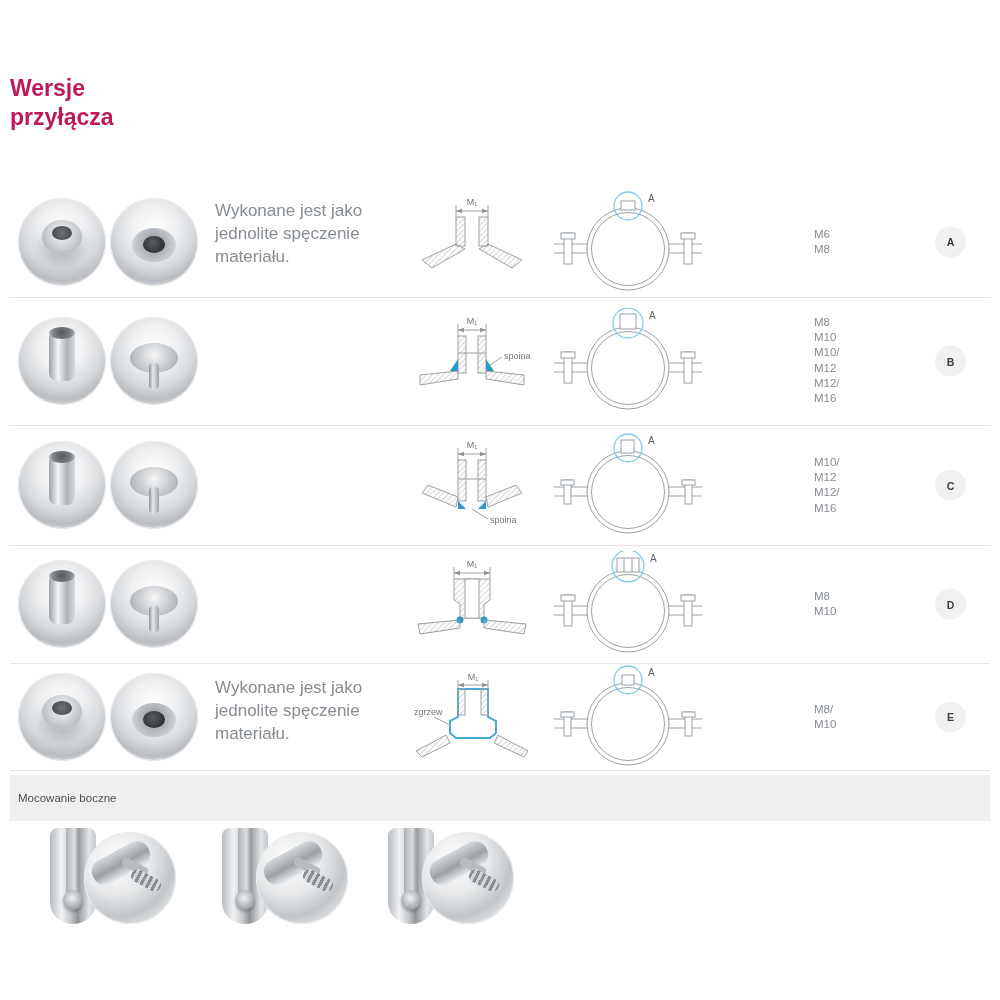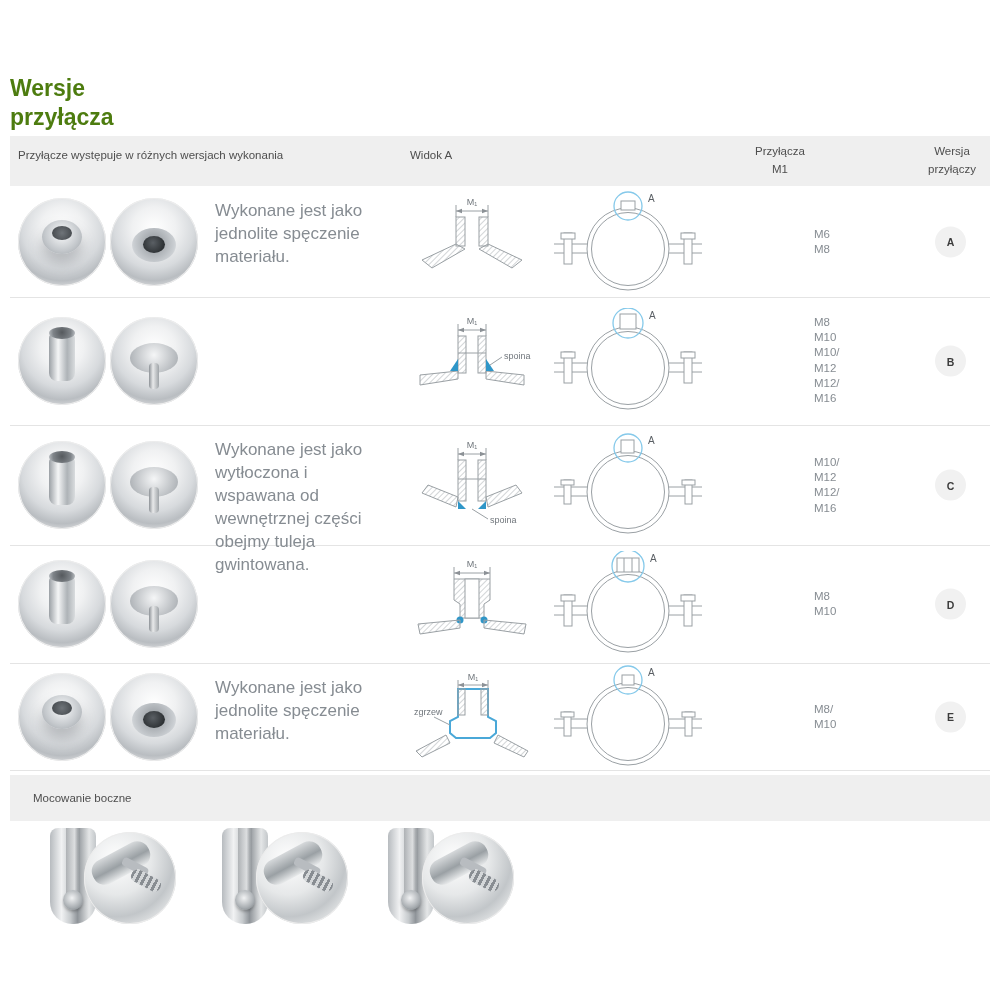--- a/index.html
+++ b/index.html
@@ -1,20 +1,20 @@
 <!DOCTYPE html>
 <html><head>
 <meta charset="utf-8">
 <style>
   html,body{margin:0;padding:0;background:#fff;}
   .page{position:relative;width:1000px;height:1000px;background:#fff;
         font-family:"Liberation Sans",sans-serif;overflow:hidden;}
   
   .page-title{position:absolute;left:10px;top:74px;font-size:23px;line-height:1.28;
-              font-weight:bold;color:#4d7c0f;}
+              font-weight:bold;color:#be185d;}
   
   .thead{position:absolute;left:10px;top:136px;width:980px;height:50px;background:#efefef;
          color:#4e4e4e;font-size:11.5px;}
   .thead .h-desc{position:absolute;left:8px;top:13px;}
   .thead .h-view{position:absolute;left:400px;top:13px;}
   .thead .h-conn{position:absolute;left:728px;top:7px;width:84px;text-align:center;line-height:1.55;}
   .thead .h-vers{position:absolute;left:898px;top:7px;width:88px;text-align:center;line-height:1.55;}
   
   .row{position:absolute;left:10px;width:980px;border-bottom:1px solid #e4e4e4;}
   .photo{position:absolute;top:50%;transform:translateY(-50%);width:88px;height:88px;border-radius:50%;
@@ -51,21 +51,21 @@
   svg .ln{stroke:#9aa0a4;stroke-width:1;fill:none;}
   svg .hs{fill:url(#hatch);stroke:#9aa0a4;stroke-width:1;}
   svg .wd{fill:#2f96c8;stroke:none;}
   svg .ar{fill:#8c9196;stroke:none;}
   svg text{font-family:"Liberation Sans",sans-serif;font-size:9px;fill:#70767c;}
   svg text.cap{font-size:10px;fill:#5a5f64;}
   svg .blue{stroke:#4aa8d8;stroke-width:2;fill:#fff;}
   svg .co{stroke:#85c9ea;stroke-width:1.3;fill:none;}
   
   .sidebar-title{position:absolute;left:10px;top:775px;width:980px;height:46px;background:#efefef;
-         color:#4e4e4e;font-size:11.5px;display:flex;align-items:center;padding-left:23px;box-sizing:border-box;}
+         color:#4e4e4e;font-size:11.5px;display:flex;align-items:center;padding-left:8px;box-sizing:border-box;}
   .side-group{position:absolute;top:828px;display:flex;align-items:flex-start;}
   .strap{width:46px;height:96px;border-radius:8px 8px 22px 22px;position:relative;
          background:linear-gradient(90deg,#b7bbbf 0%,#f1f2f3 25%,#c6cacd 45%,#8f9499 60%,#e4e6e7 85%,#c3c7ca 100%);}
   .strap::before{content:"";position:absolute;left:16px;top:0;width:14px;height:70px;
          background:linear-gradient(90deg,rgba(90,95,100,.35),rgba(255,255,255,.6) 60%,rgba(120,125,130,.3));}
   .strap::after{content:"";position:absolute;left:13px;top:62px;width:20px;height:20px;border-radius:50%;
          background:radial-gradient(circle at 45% 40%,#f2f3f4,#a9aeb2 60%,#6f7478);
          box-shadow:0 2px 3px rgba(0,0,0,.25);}
   .detail-circle{width:92px;height:92px;border-radius:50%;position:relative;margin-left:-12px;margin-top:4px;
          background:radial-gradient(circle at 35% 30%,#ffffff,#e6e8e9 40%,#c2c6c9 65%,#f3f4f4 90%);
@@ -89,32 +89,20 @@
         <line x1="0" y1="0" x2="0" y2="4" stroke="#a6abb0" stroke-width="1"></line>
       </pattern>
     </defs>
   </svg>
 
   <div class="page-title">
     <div>Wersje</div>
     <div>przyłącza</div>
   </div>
 
-  <div class="thead">
-    <span class="h-desc">Przyłącze występuje w różnych wersjach wykonania</span>
-    <span class="h-view">Widok A</span>
-    <span class="h-conn">
-      <span>Przyłącza</span><br>
-      <span>M1</span>
-    </span>
-    <span class="h-vers">
-      <span>Wersja</span><br>
-      <span>przyłączy</span>
-    </span>
-  </div>
 
   <div class="row" style="top:186px;height:111px;">
     <div class="photo p1 collar"></div>
     <div class="photo p2 hole"></div>
     <div class="desc">Wykonane jest jako jednolite spęczenie materiału.</div>
     <svg class="cross" width="120" height="92" viewBox="0 0 120 92">
       <text x="60" y="9" text-anchor="middle">M₁</text>
       <line class="ln" x1="44" y1="15" x2="76" y2="15"></line>
       <polygon class="ar" points="44,15 50,12.8 50,17.2"></polygon>
         <polygon class="ar" points="76,15 70,12.8 70,17.2"></polygon>
@@ -185,21 +173,20 @@
 M10/
 M12
 M12/
 M16</div>
     <div class="badge">B</div>
   </div>
 
   <div class="row" style="top:425px;height:120px;">
     <div class="photo p1 sleeve"></div>
     <div class="photo p2 pin"></div>
-    <div class="desc">Wykonane jest jako wytłoczona i wspawana od wewnętrznej części obejmy tuleja gwintowana.</div>
     <svg class="cross" width="120" height="92" viewBox="0 0 120 92">
       <text x="60" y="9" text-anchor="middle">M₁</text>
       <line class="ln" x1="46" y1="15" x2="74" y2="15"></line>
       <polygon class="ar" points="46,15 52,12.8 52,17.2"></polygon>
         <polygon class="ar" points="74,15 68,12.8 68,17.2"></polygon>
       <line class="ln" x1="46" y1="9" x2="46" y2="21"></line>
         <line class="ln" x1="74" y1="9" x2="74" y2="21"></line>
       <rect class="hs" x="46" y="21" width="8" height="41"></rect>
       <rect class="hs" x="66" y="21" width="8" height="41"></rect>
       <line class="ln" x1="46" y1="40" x2="74" y2="40"></line>

